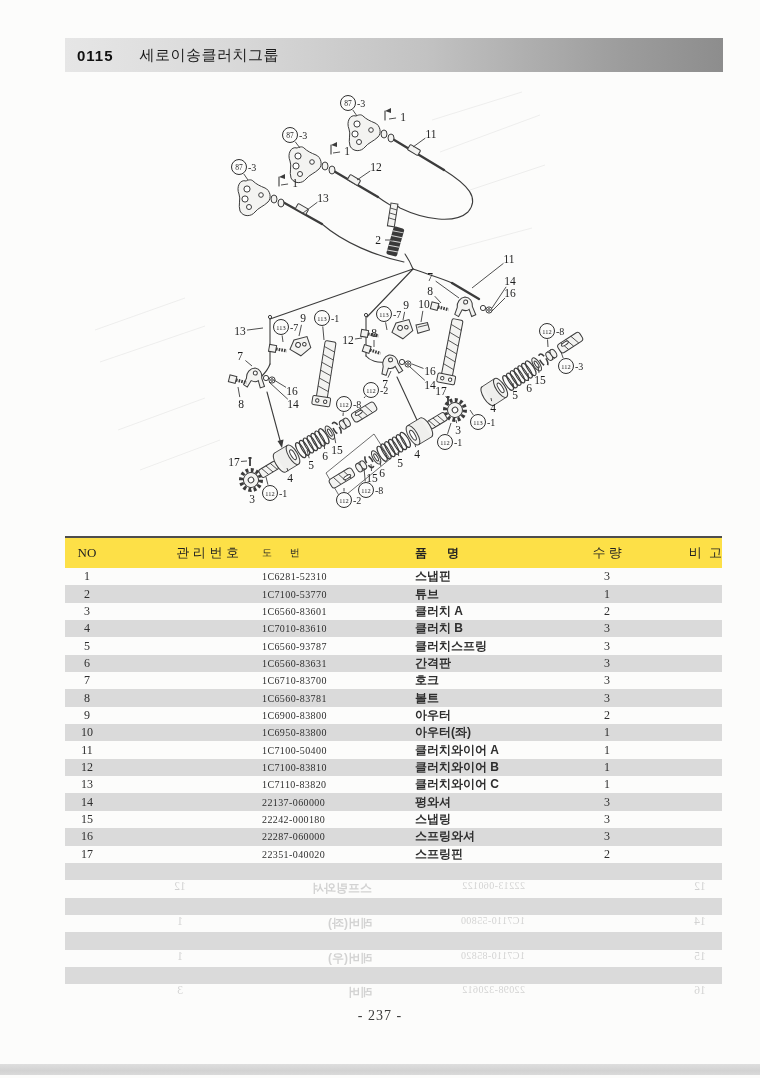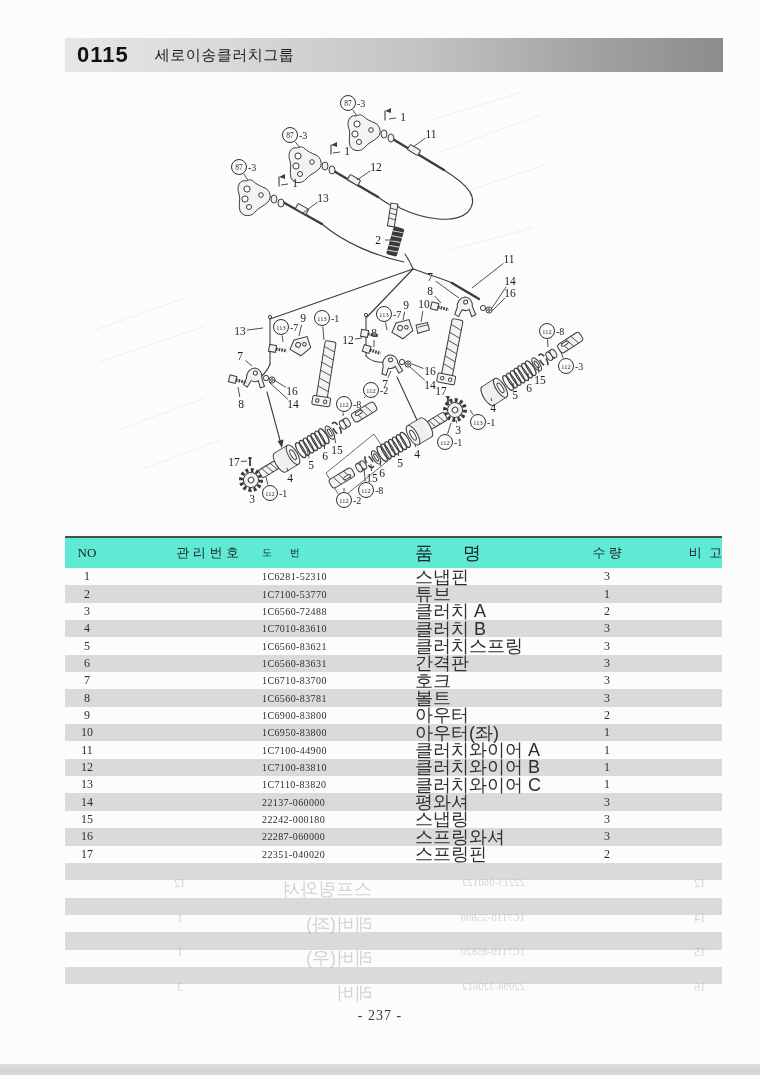--- a/index.html
+++ b/index.html
@@ -2,48 +2,48 @@
 <html><head>
 <meta charset="utf-8">
 <style>
   html,body{margin:0;padding:0;}
   body{width:760px;height:1078px;position:relative;background:#fcfcfb;
        font-family:"Liberation Sans",sans-serif;overflow:hidden;color:#2e2e2e;}
   
   .header-bar{position:absolute;left:65px;top:38px;width:658px;height:34px;box-sizing:border-box;
     background:linear-gradient(90deg,#e6e6e6 0%,#d9d9d9 25%,#c2c2c2 55%,#9c9c9c 85%,#8d8d8d 100%);
     display:flex;align-items:center;padding-left:12px;}
-  .doc-code{font-weight:bold;font-size:22px;letter-spacing:1px;color:#111;}
+  .doc-code{font-weight:bold;font-size:15px;letter-spacing:1px;color:#111;}
   .doc-title{font-size:15px;margin-left:26px;color:#1a1a1a;letter-spacing:.5px;}
   
   svg.diagram{position:absolute;left:0;top:80px;}
   .ln{stroke:#3c3c3c;fill:none;stroke-width:1.1;stroke-linecap:round;}
   .ln2{stroke:#3c3c3c;fill:none;stroke-width:2.4;stroke-linecap:round;}
   .thin{stroke:#4a4a4a;fill:none;stroke-width:.8;}
   .part{stroke:#3c3c3c;fill:#f3f3f1;stroke-width:1;}
   .partw{stroke:#3c3c3c;fill:#ffffff;stroke-width:1;}
   .hl{stroke:#3c3c3c;stroke-width:.8;}
   .ldr{stroke:#3c3c3c;stroke-width:.9;}
   .cc{fill:#fcfcfb;stroke:#2f2f2f;stroke-width:1;}
   .ct{font-family:"Liberation Serif",serif;font-size:7.5px;fill:#1d1d1d;text-anchor:middle;}
   .pt{font-family:"Liberation Serif",serif;font-size:11.5px;fill:#1d1d1d;text-anchor:middle;}
   .st{font-family:"Liberation Serif",serif;font-size:10px;fill:#1d1d1d;text-anchor:start;}
   .ghostln{stroke:#8a8a8a;stroke-width:1;opacity:.12;}
   
   .tbl{position:absolute;left:65px;top:536px;width:657px;font-size:12px;}
-  .thead{display:flex;height:30px;background:#5eead4;border-top:2px solid #4d4d4d;
+  .thead{display:flex;height:30px;background:#fde047;border-top:2px solid #4d4d4d;
          align-items:center;font-size:13px;color:#222;}
   .row{display:flex;height:17.35px;align-items:center;}
   .row.g{background:#dadada;}
   .cell{white-space:pre;overflow:hidden;}
   .c-no{width:44px;text-align:center;font-family:"Liberation Serif",serif;}
   .c-mgmt{width:130px;text-align:right;}
   .c-code{width:176px;padding-left:23px;box-sizing:border-box;
           font-family:"Liberation Serif",serif;font-size:10px;letter-spacing:.4px;}
-  .c-name{width:162px;font-size:18px;}
+  .c-name{width:162px;font-size:12px;font-weight:bold;}
   .c-qty{width:60px;text-align:center;font-family:"Liberation Serif",serif;}
   .c-note{flex:1;text-align:right;}
   .ghost{display:flex;width:100%;transform:scaleX(-1);opacity:.42;color:#9a9a9a;
          filter:blur(.5px);font-size:11.5px;}
   
   .pageno{position:absolute;top:1008px;left:0;width:760px;text-align:center;
           font-size:14px;color:#3a3a3a;letter-spacing:1px;font-family:"Liberation Serif",serif;}
   .scanband{position:absolute;left:0;top:1064px;width:760px;height:11px;
             background:linear-gradient(180deg,#dedede,#d2d2d2 60%,#dadada);}
 </style>
@@ -517,37 +517,37 @@
         <div class="cell c-no">2</div>
         <div class="cell c-mgmt"></div>
         <div class="cell c-code">1C7100-53770</div>
         <div class="cell c-name">튜브</div>
         <div class="cell c-qty">1</div>
         <div class="cell c-note"></div>
       </div>
       <div class="row">
         <div class="cell c-no">3</div>
         <div class="cell c-mgmt"></div>
-        <div class="cell c-code">1C6560-72488</div>
+        <div class="cell c-code">1C6560-83601</div>
         <div class="cell c-name">클러치 A</div>
         <div class="cell c-qty">2</div>
         <div class="cell c-note"></div>
       </div>
       <div class="row g">
         <div class="cell c-no">4</div>
         <div class="cell c-mgmt"></div>
         <div class="cell c-code">1C7010-83610</div>
         <div class="cell c-name">클러치 B</div>
         <div class="cell c-qty">3</div>
         <div class="cell c-note"></div>
       </div>
       <div class="row">
         <div class="cell c-no">5</div>
         <div class="cell c-mgmt"></div>
-        <div class="cell c-code">1C6560-83621</div>
+        <div class="cell c-code">1C6560-93787</div>
         <div class="cell c-name">클러치스프링</div>
         <div class="cell c-qty">3</div>
         <div class="cell c-note"></div>
       </div>
       <div class="row g">
         <div class="cell c-no">6</div>
         <div class="cell c-mgmt"></div>
         <div class="cell c-code">1C6560-83631</div>
         <div class="cell c-name">간격판</div>
         <div class="cell c-qty">3</div>
@@ -581,21 +581,21 @@
         <div class="cell c-no">10</div>
         <div class="cell c-mgmt"></div>
         <div class="cell c-code">1C6950-83800</div>
         <div class="cell c-name">아우터(좌)</div>
         <div class="cell c-qty">1</div>
         <div class="cell c-note"></div>
       </div>
       <div class="row">
         <div class="cell c-no">11</div>
         <div class="cell c-mgmt"></div>
-        <div class="cell c-code">1C7100-44900</div>
+        <div class="cell c-code">1C7100-50400</div>
         <div class="cell c-name">클러치와이어 A</div>
         <div class="cell c-qty">1</div>
         <div class="cell c-note"></div>
       </div>
       <div class="row g">
         <div class="cell c-no">12</div>
         <div class="cell c-mgmt"></div>
         <div class="cell c-code">1C7100-83810</div>
         <div class="cell c-name">클러치와이어 B</div>
         <div class="cell c-qty">1</div>

